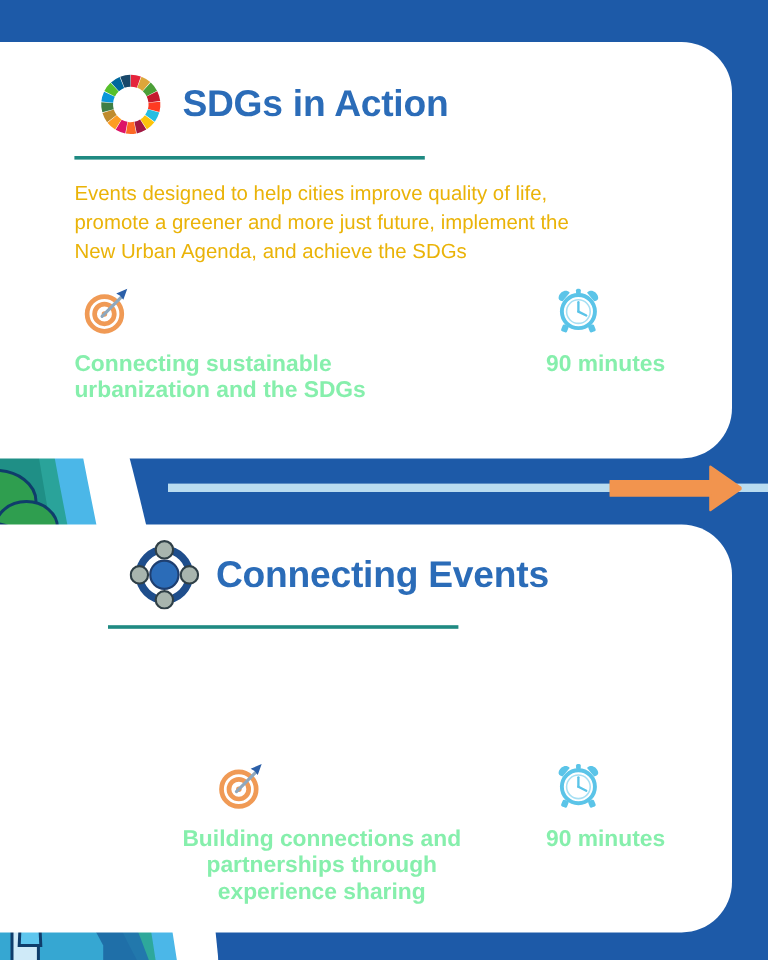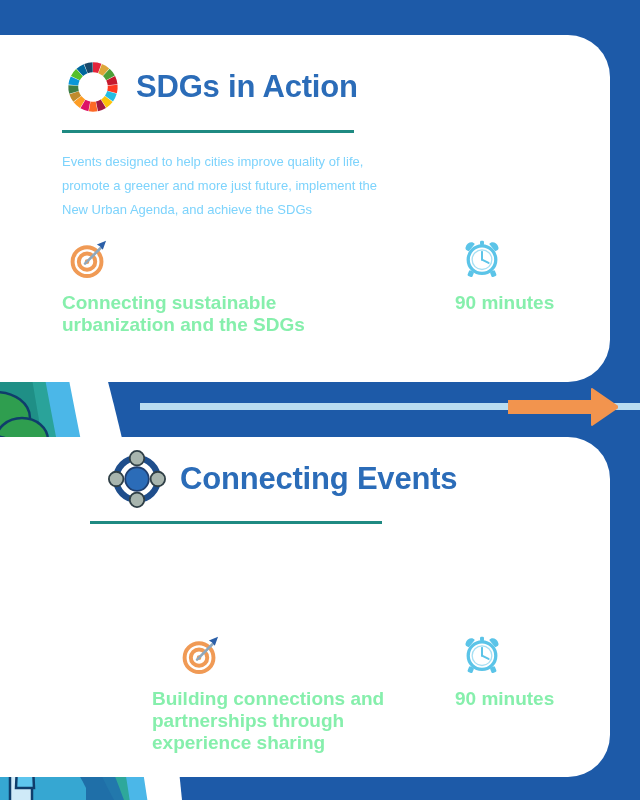--- a/index.html
+++ b/index.html
@@ -24,37 +24,37 @@
     left:-20px;top:35px;width:630px;height:347px;
     border-radius:0 42px 42px 0;
   }
   #card-net{
     left:-20px;top:437px;width:630px;height:340px;
     border-radius:0 42px 42px 0;
   }
 
   
   .head{position:absolute;display:flex;align-items:center;gap:14px;}
-  #head-sdg{left:64px;top:58px;text-align:center;}
+  #head-sdg{left:80px;top:58px;text-align:center;}
   #head-net{left:108px;top:450px;}
   .head-icon{width:58px;height:58px;flex:0 0 auto;}
   .head-title{
     font-size:31px;font-weight:bold;color:#2b6cb8;
     letter-spacing:-0.2px;white-space:nowrap;
   }
 
   
   .rule{position:absolute;height:3px;background:#1f8a82;}
   #rule-sdg{left:62px;top:130px;width:292px;}
   #rule-net{left:90px;top:521px;width:292px;}
 
   
   .body-text{
     position:absolute;
-    font-size:13px;line-height:24px;color:#7dd3fc;
+    font-size:17px;line-height:24px;color:#eab308;
     white-space:pre-line;
   }
   #body-sdg{left:62px;top:150px;width:500px;}
   #body-net{left:118px;top:541px;width:470px;}
 
   
   .feature{position:absolute;}
   .feature .f-icon{width:42px;height:42px;}
   .f-label{
     font-size:19px;font-weight:bold;color:#86efac;
@@ -63,21 +63,21 @@
   #feat-sdg{left:62px;top:238px;}
   #feat-sdg .f-label{text-align:left;}
   #feat-sdg .f-icon{margin-left:6px;}
 
   #dur-sdg{left:455px;top:238px;}
   #dur-sdg .f-icon{margin-left:6px;}
   #dur-sdg .f-label{text-align:left;}
 
   #feat-net{left:152px;top:634px;}
   #feat-net .f-icon{margin-left:28px;}
-  #feat-net .f-label{}
+  #feat-net .f-label{text-align:center;}
 
   #dur-net{left:455px;top:634px;}
   #dur-net .f-icon{margin-left:6px;}
   #dur-net .f-label{text-align:left;}
 
   
   #divider-line{
     position:absolute;left:140px;top:403px;width:500px;height:7px;
     background:#b9dcf0;
   }

